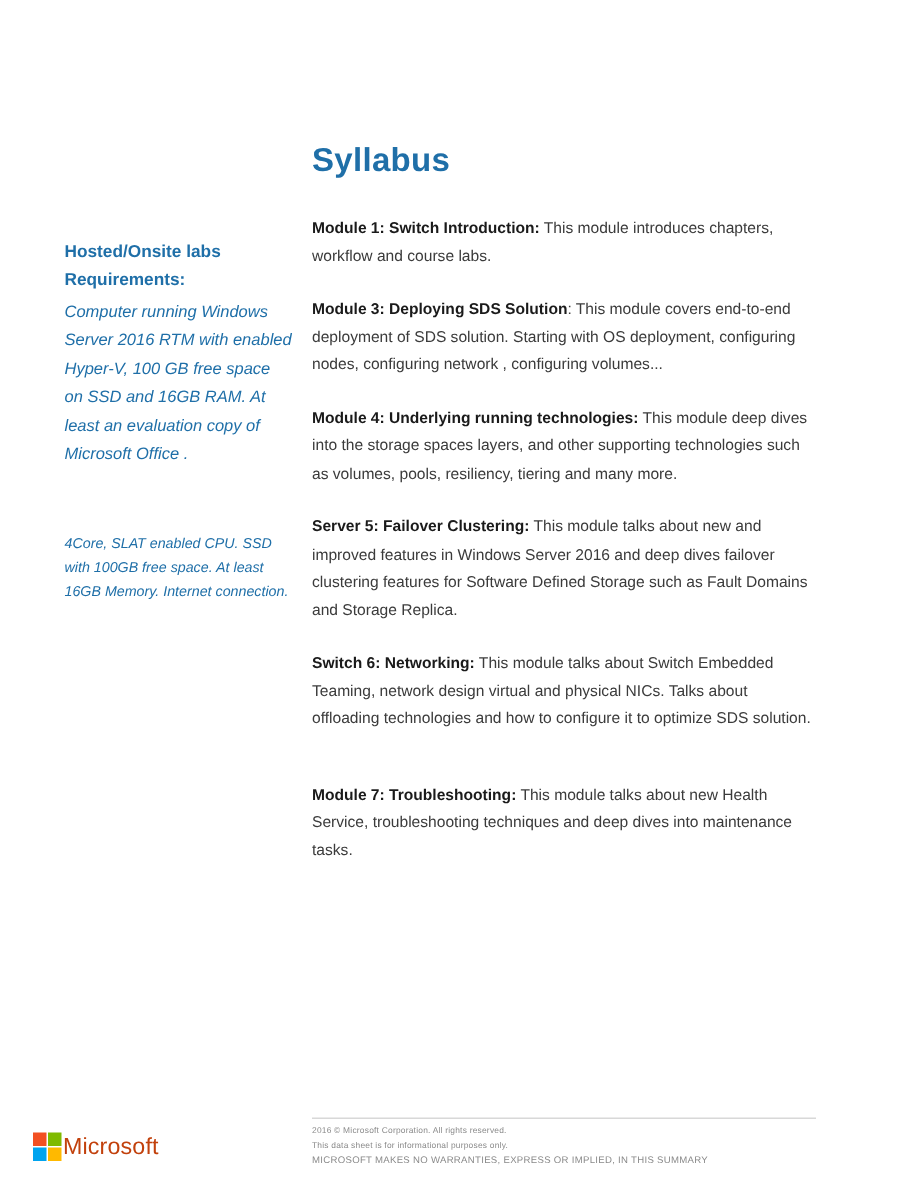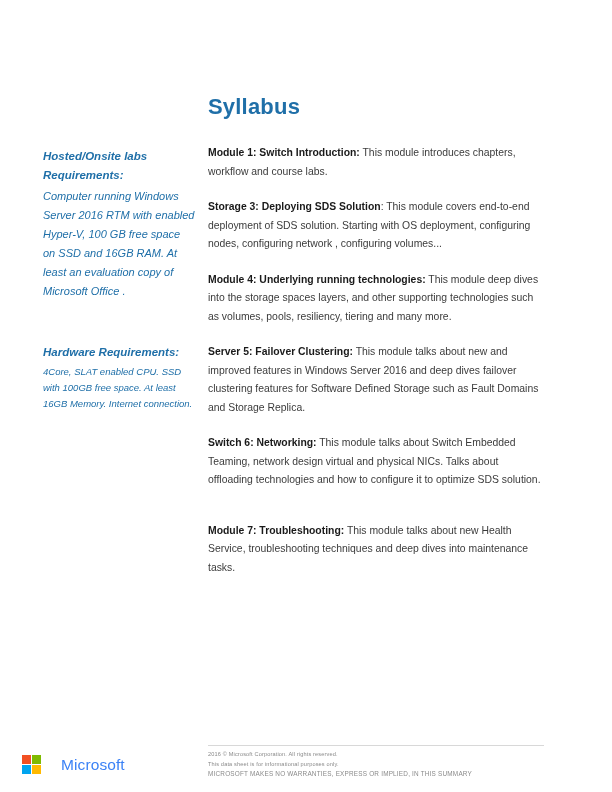--- a/index.html
+++ b/index.html
@@ -41,24 +41,23 @@
     width: 152px;
   }
 
   .side-block {
     margin-bottom: 26px;
   }
 
   .side-heading {
     font-size: 11.5px;
     font-weight: bold;
-    font-style: italic;
     color: #1f6fa8;
     line-height: 19px;
-    margin: 4px 0 2px 0;
+    margin: 16px 0 2px 0;
   }
 
   .side-body {
     font-size: 11px;
     font-style: italic;
     color: #1f6fa8;
     line-height: 19px;
     margin: 0;
   }
 
@@ -155,59 +154,58 @@
     height: 19px;
     display: grid;
     grid-template-columns: 9px 9px;
     grid-template-rows: 9px 9px;
     gap: 1px;
   }
 
   .ms-sq { width: 9px; height: 9px; display: block; }
 
   .ms-wordmark {
-    margin-left: 20px;
+    margin-left: 1px;
     font-size: 15.5px;
-    color: #3b82f6;
+    color: #c2410c;
     font-weight: normal;
     letter-spacing: 0.1px;
     text-align: right;
   }
 </style>
 </head>
 <body>
 
 <div class="page">
 
   <div class="title">Syllabus</div>
 
   <div class="sidebar">
 
     <div class="side-block">
       <p class="side-heading">Hosted/Onsite labs Requirements:</p>
       <p class="side-body">Computer running Windows Server 2016 RTM with enabled Hyper-V, 100 GB  free space on SSD and 16GB RAM. At least an evaluation copy of Microsoft Office .</p>
     </div>
 
     <div class="side-block hardware">
-      <p class="side-heading">Hardware Requirements:</p>
       <p class="side-body">4Core, SLAT enabled CPU. SSD with 100GB free space. At least 16GB Memory. Internet connection.</p>
     </div>
 
   </div>
 
   <div class="main">
 
 
     <p class="para">
       <b>Module 1: Switch Introduction:</b><span> This module introduces chapters, workflow and course labs.</span>
     </p>
 
 
     <p class="para">
-      <b>Storage 3: Deploying SDS Solution</b><span>: This module covers end-to-end deployment of SDS solution. Starting with OS deployment, configuring nodes, configuring network , configuring volumes...</span>
+      <b>Module 3: Deploying SDS Solution</b><span>: This module covers end-to-end deployment of SDS solution. Starting with OS deployment, configuring nodes, configuring network , configuring volumes...</span>
     </p>
 
     <p class="para">
       <b>Module 4: Underlying running technologies:</b><span> This module deep dives into the storage spaces layers, and other supporting technologies such as volumes, pools, resiliency, tiering and many more.</span>
     </p>
 
     <p class="para">
       <b>Server 5: Failover Clustering:</b><span> This module talks about new and improved features in Windows Server 2016  and deep dives failover clustering features for Software Defined Storage such as Fault Domains and Storage Replica.</span>
     </p>
 

